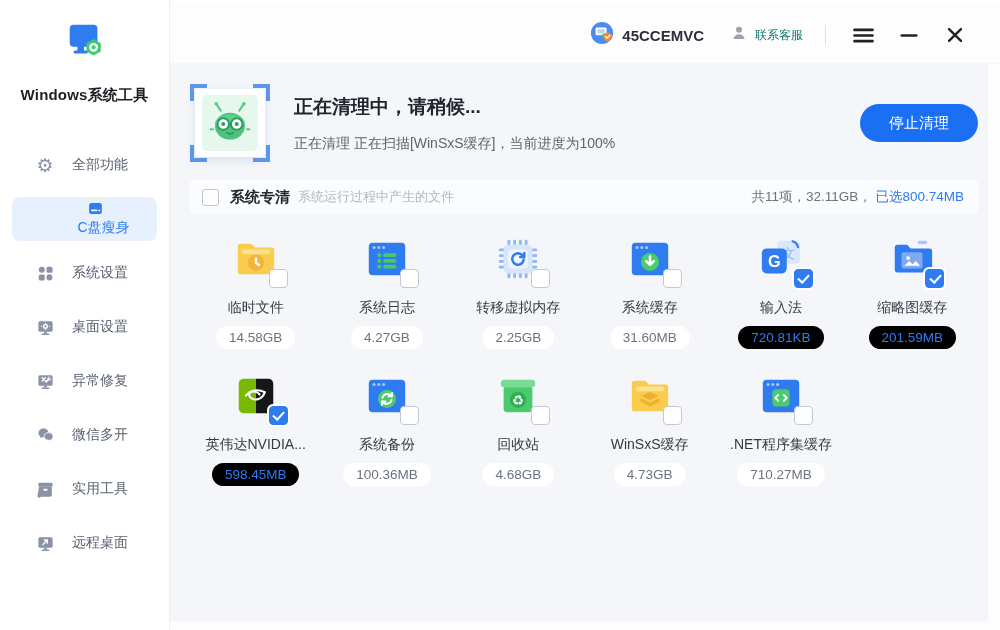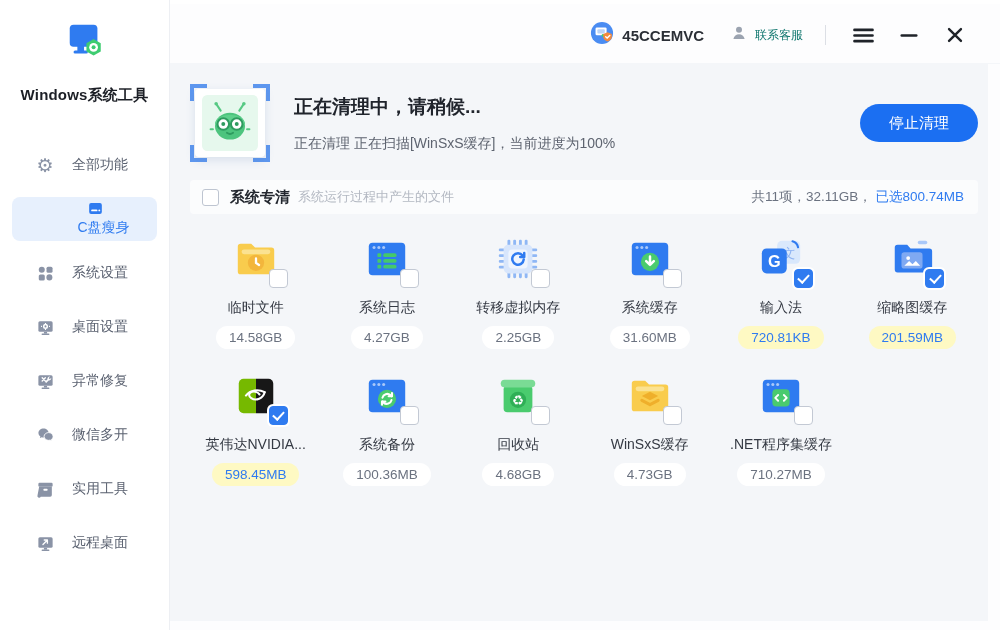--- a/index.html
+++ b/index.html
@@ -60,21 +60,21 @@
 
   
   .grid { margin-top:14px; display:grid; grid-template-columns:repeat(6,1fr); row-gap:16px; }
   .g-item { text-align:center; padding-top:8px; cursor:pointer; }
   .g-icon-wrap { position:relative; width:46px; height:50px; margin:0 auto; }
   .g-check { position:absolute; right:-9px; bottom:-2px; width:19px; height:19px; background:#fff; border:1.5px solid #C3C9D4; border-radius:4px; cursor:pointer; }
   .g-check.checked { background:#2F7BF0; border-color:#2F7BF0; box-shadow:0 0 0 2px #fff; }
   .g-check.checked::after { content:""; position:absolute; left:5.5px; top:2px; width:5px; height:9px; border:solid #fff; border-width:0 2px 2px 0; transform:rotate(43deg); }
   .g-name { margin-top:13px; font-size:14px; color:#353A44; white-space:nowrap; }
   .g-size { display:inline-block; margin-top:9px; padding:4px 13px; border-radius:13px; background:#FFFFFF; color:#6B7280; font-size:13.5px; }
-  .g-size.checked { background:#fef9c3; color:#2F7BF0; }
+  .g-size.checked { background:#000000; color:#2F7BF0; }
 </style>
 </head>
 <body>
 
 <div class="window">
 
   <aside class="sidebar">
     <div class="logo-block">
       <span class="logo-icon">
         <svg viewBox="0 0 44 44" width="42" height="42">

